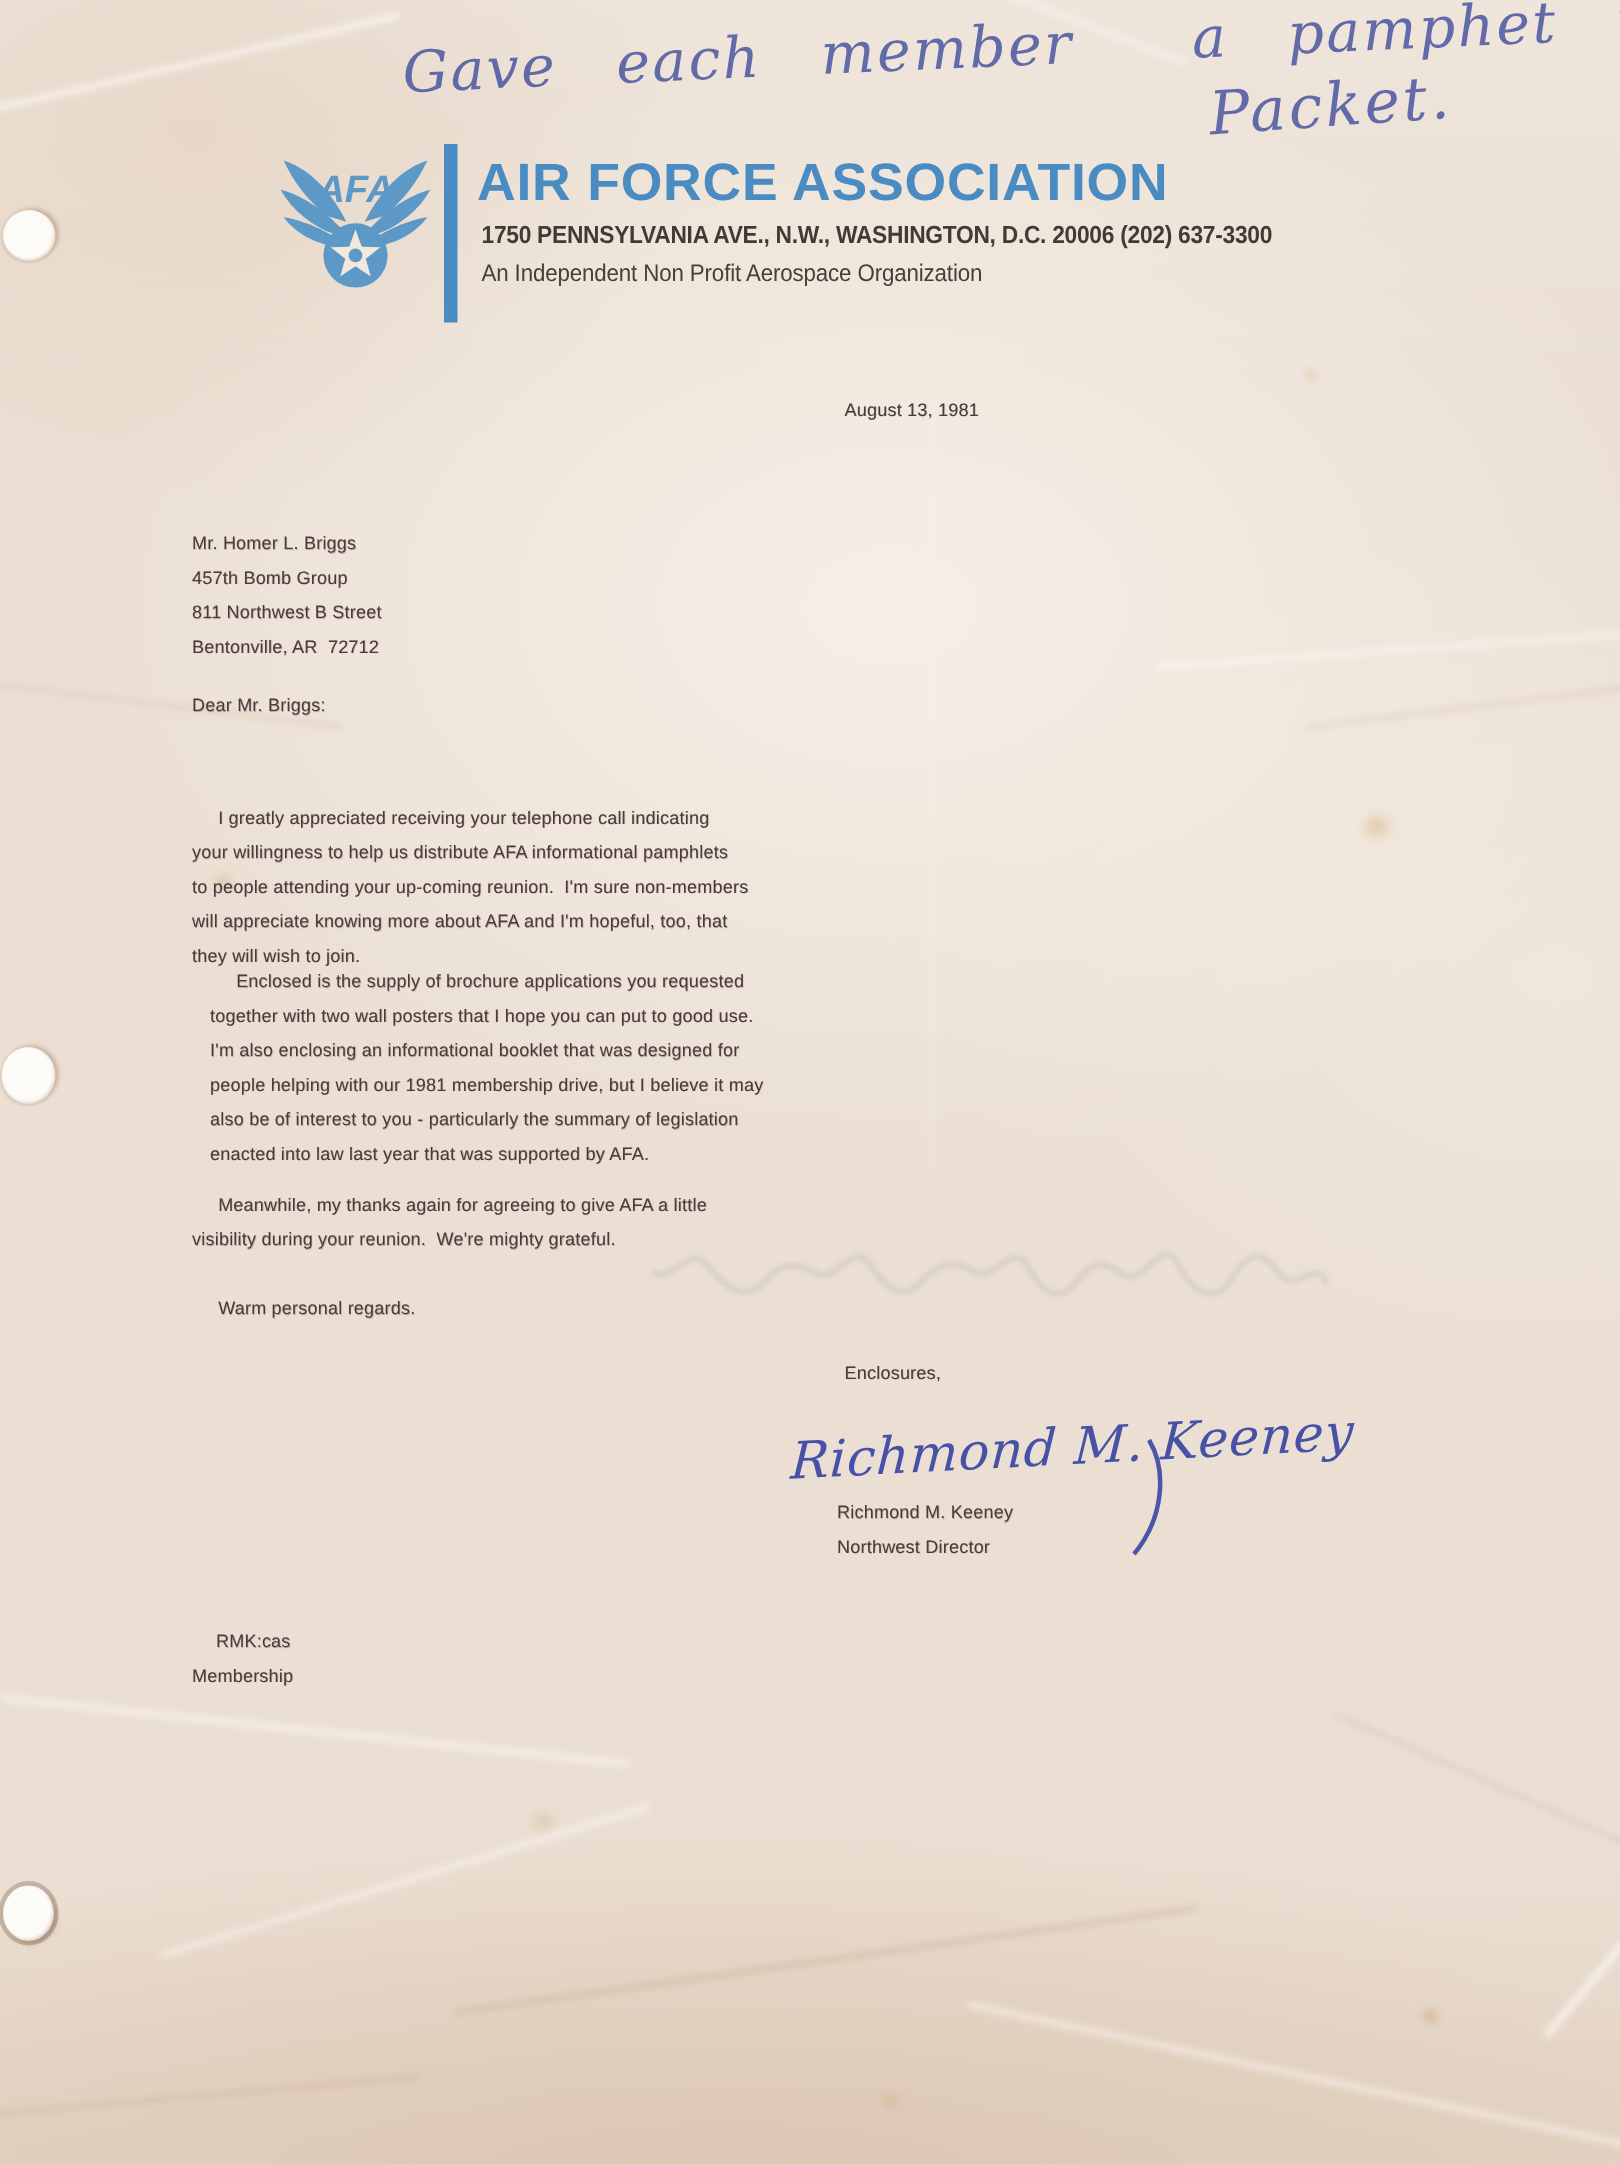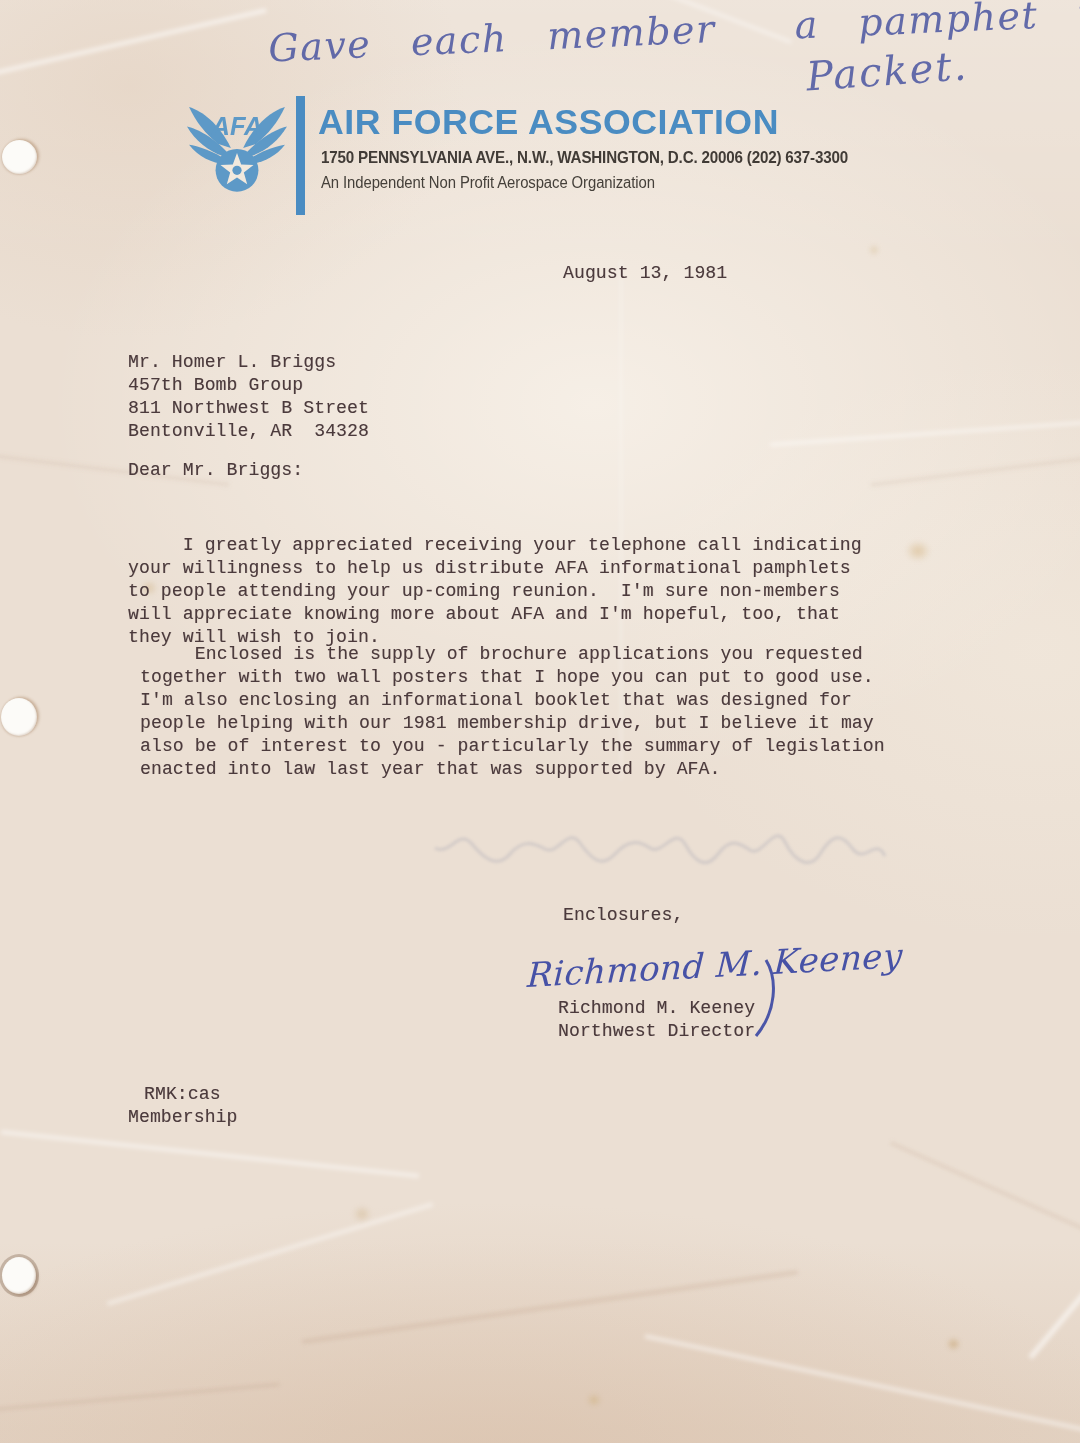--- a/index.html
+++ b/index.html
@@ -61,22 +61,22 @@
   .lh-tag{
     position:absolute;left:321px;top:174px;
     font-size:16px;color:#45403a;
     letter-spacing:-0.1px;transform:scaleX(0.93);transform-origin:left top;
     white-space:pre;
   }
 
   
   .typed{
     position:absolute;
-    font-family:Liberation Mono, monospace;
-    font-size:18px;line-height:23px;
+    font-family:Liberation Sans, sans-serif;
+    font-size:12px;line-height:23px;
     color:#4b3a3c;
     letter-spacing:0.15px;
     white-space:pre-wrap;
     text-shadow:0.4px 0.4px 0.5px rgba(75,58,60,0.35);
   }
   .t-date{left:563px;top:262px;}
   .t-recipient{left:128px;top:351px;}
   .t-salutation{left:128px;top:459px;}
   .t-para1{left:128px;top:534px;width:790px;}
   .t-para2{left:140px;top:643px;width:790px;}
@@ -152,33 +152,36 @@
   </svg>
   <div class="lh-bar"></div>
   <div class="lh-org">AIR FORCE ASSOCIATION</div>
   <div class="lh-addr">1750 PENNSYLVANIA AVE., N.W., WASHINGTON, D.C. 20006 (202) 637-3300</div>
   <div class="lh-tag">An Independent Non Profit Aerospace Organization</div>
 
   <div class="typed t-date">August 13, 1981</div>
   <div class="typed t-recipient">Mr. Homer L. Briggs
 457th Bomb Group
 811 Northwest B Street
-Bentonville, AR  34328</div>
+Bentonville, AR  72712</div>
   <div class="typed t-salutation">Dear Mr. Briggs:</div>
   <div class="typed t-para1">     I greatly appreciated receiving your telephone call indicating
 your willingness to help us distribute AFA informational pamphlets
 to people attending your up-coming reunion.  I'm sure non-members
 will appreciate knowing more about AFA and I'm hopeful, too, that
 they will wish to join.</div>
   <div class="typed t-para2">     Enclosed is the supply of brochure applications you requested
 together with two wall posters that I hope you can put to good use.
 I'm also enclosing an informational booklet that was designed for
 people helping with our 1981 membership drive, but I believe it may
 also be of interest to you - particularly the summary of legislation
 enacted into law last year that was supported by AFA.</div>
+  <div class="typed t-para3">     Meanwhile, my thanks again for agreeing to give AFA a little
+visibility during your reunion.  We're mighty grateful.</div>
+  <div class="typed t-regards">     Warm personal regards.</div>
   <div class="typed t-closing">Enclosures,</div>
 
   <svg class="bleed" style="left:420px;top:828px;width:470px;height:44px;" viewBox="0 0 470 44">
     <path d="M5,28 C15,8 25,38 38,20 S60,10 70,26 S95,34 105,14 S128,30 140,22 S160,10 172,26 S195,34 205,16 S228,28 240,20 S262,12 275,26 S298,32 310,15 S332,28 345,21 S368,12 380,26 S405,32 418,16 S440,28 455,20" fill="none" stroke="rgba(95,105,145,0.35)" stroke-width="3"></path>
   </svg>
 
   <div class="signature">Richmond M. Keeney</div>
   <svg class="sig-flourish" viewBox="0 0 46 80">
     <path d="M24,2 C36,22 34,54 14,78" fill="none" stroke="#3a47a3" stroke-width="3" opacity="0.9"></path>
   </svg>

